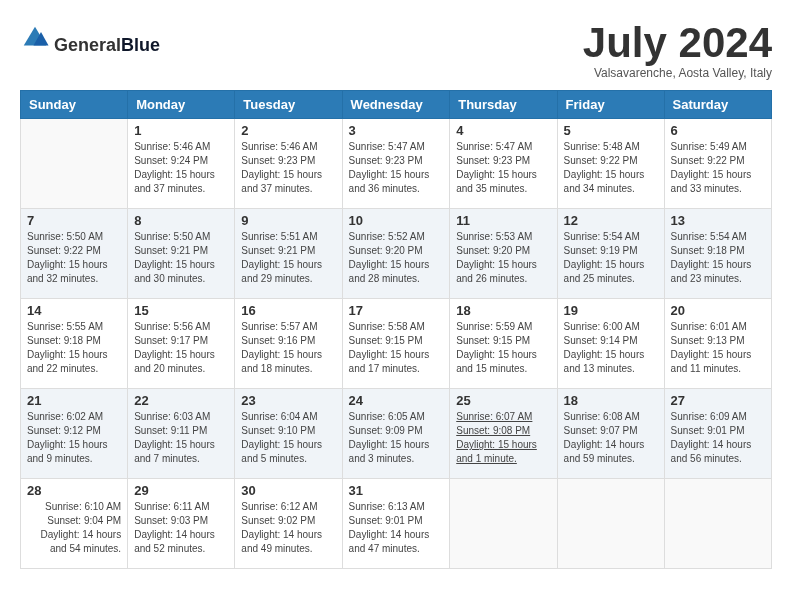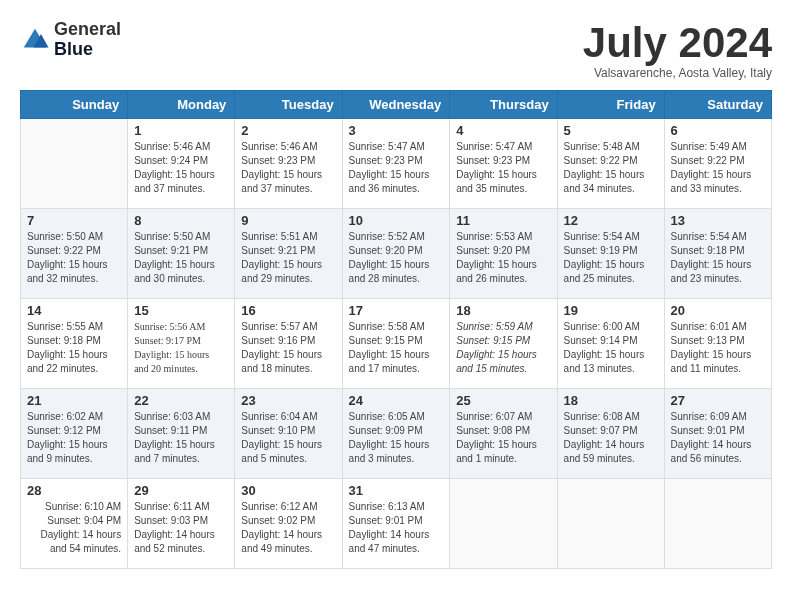--- a/index.html
+++ b/index.html
@@ -15,24 +15,25 @@
       justify-content: space-between;
       align-items: flex-start;
       margin-bottom: 10px;
     }
     .logo {
       display: flex;
       align-items: center;
     }
     .logo-text {
       display: flex;
-      flex-direction: column;
+      flex-direction: row;
       font-size: 18px;
       font-weight: bold;
       line-height: 1.1;
+      margin-top: 16px;
     }
     .logo-general { color: #333; }
     .logo-blue { color: #0f172a; }
     .logo-icon {
       width: 30px;
       height: 30px;
       margin-right: 4px;
     }
     .title-area {
       text-align: right;
@@ -48,21 +49,21 @@
       color: #555;
     }
     .calendar {
       width: 100%;
       border-collapse: collapse;
       border: 1px solid #ccc;
     }
     .calendar th {
       background-color: #2c7bb6;
       color: #fff;
-      text-align: right;
+      text-align: left;
       padding: 6px 8px;
       font-size: 13px;
       border: 1px solid #2470a8;
     }
     .calendar td {
       border: 1px solid #ddd;
       vertical-align: top;
       padding: 4px 6px;
       font-size: 10.5px;
       color: #333;
@@ -219,42 +220,42 @@
       <tr class="row-bg-1">
         <td>
           <div class="day-number">14</div>
           <div class="day-info" style="white-space: pre-line;">Sunrise: 5:55 AM
 Sunset: 9:18 PM
 Daylight: 15 hours
 and 22 minutes.</div>
         </td>
         <td>
           <div class="day-number">15</div>
-          <div class="day-info" style="white-space: pre-line; font-family: Liberation Serif, serif;">Sunrise: 5:56 AM
+          <div class="day-info" style="white-space: pre-line;">Sunrise: 5:56 AM
 Sunset: 9:17 PM
 Daylight: 15 hours
 and 20 minutes.</div>
         </td>
         <td>
           <div class="day-number">16</div>
           <div class="day-info" style="white-space: pre-line;">Sunrise: 5:57 AM
 Sunset: 9:16 PM
 Daylight: 15 hours
 and 18 minutes.</div>
         </td>
         <td>
           <div class="day-number">17</div>
           <div class="day-info" style="white-space: pre-line;">Sunrise: 5:58 AM
 Sunset: 9:15 PM
 Daylight: 15 hours
 and 17 minutes.</div>
         </td>
         <td>
           <div class="day-number">18</div>
-          <div class="day-info" style="white-space: pre-line; font-style: italic;">Sunrise: 5:59 AM
+          <div class="day-info" style="white-space: pre-line;">Sunrise: 5:59 AM
 Sunset: 9:15 PM
 Daylight: 15 hours
 and 15 minutes.</div>
         </td>
         <td>
           <div class="day-number">19</div>
           <div class="day-info" style="white-space: pre-line;">Sunrise: 6:00 AM
 Sunset: 9:14 PM
 Daylight: 15 hours
 and 13 minutes.</div>
@@ -291,21 +292,21 @@
         </td>
         <td>
           <div class="day-number">24</div>
           <div class="day-info" style="white-space: pre-line;">Sunrise: 6:05 AM
 Sunset: 9:09 PM
 Daylight: 15 hours
 and 3 minutes.</div>
         </td>
         <td>
           <div class="day-number">25</div>
-          <div class="day-info" style="white-space: pre-line;">Sunrise: 6:07 AM
+          <div class="day-info" style="white-space: pre-line; text-decoration: underline;">Sunrise: 6:07 AM
 Sunset: 9:08 PM
 Daylight: 15 hours
 and 1 minute.</div>
         </td>
         <td>
           <div class="day-number">18</div>
           <div class="day-info" style="white-space: pre-line;">Sunrise: 6:08 AM
 Sunset: 9:07 PM
 Daylight: 14 hours
 and 59 minutes.</div>

